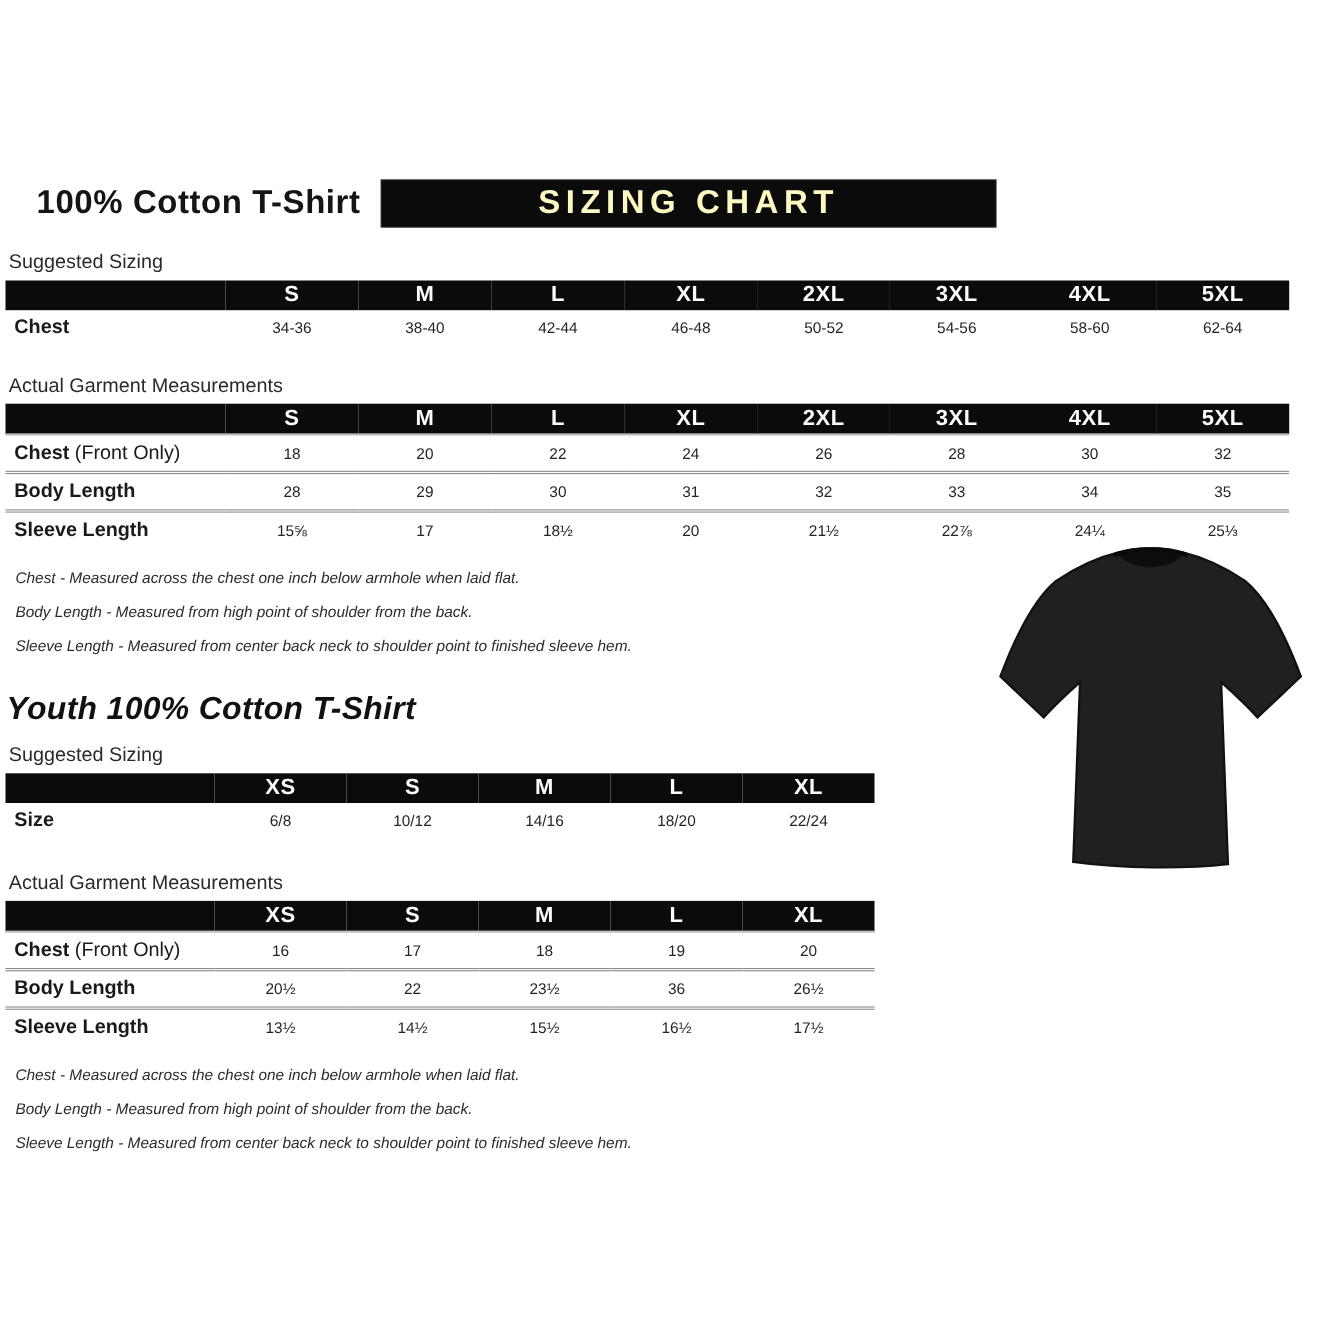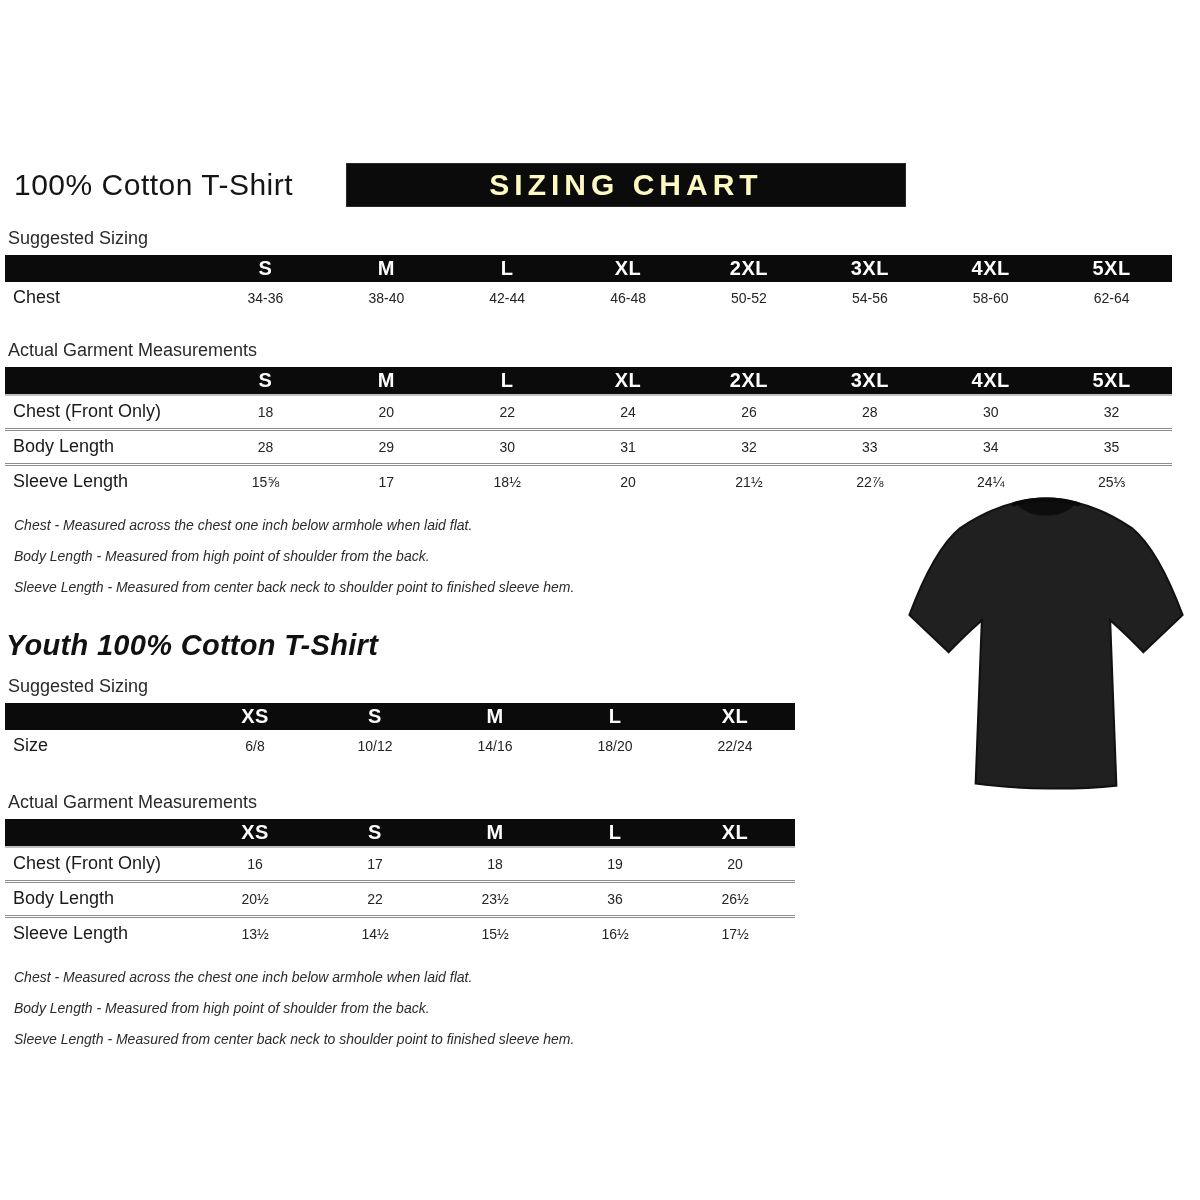--- a/index.html
+++ b/index.html
@@ -5,21 +5,21 @@
   html,body{margin:0;padding:0;}
   body{
     width:1200px;height:1200px;background:#ffffff;
     font-family:"Liberation Sans","DejaVu Sans",sans-serif;
     color:#1c1c1c;position:relative;overflow:hidden;
   }
   .content{position:absolute;top:0;left:0;width:1200px;}
 
   
   .top-row{display:flex;align-items:center;margin:164px 0 0 14px;}
-  .page-title{font-size:30px;font-weight:400;color:#151515;width:333px;letter-spacing:0.5px;}
+  .page-title{font-size:30px;font-weight:700;color:#151515;width:333px;letter-spacing:0.5px;text-align:center;}
   .banner{width:558px;height:42px;background:#0b0b0b;display:flex;align-items:center;justify-content:center;box-shadow:0 0 0 1px #2a2a2a;}
   .banner span{color:#fef9c3;font-weight:bold;font-size:30px;letter-spacing:5px;}
 
   .section-label{font-size:18px;color:#2a2a2a;margin:22px 0 0 8px;}
   .youth-title{font-size:29px;font-weight:bold;color:#111;margin:26px 0 0 6px;letter-spacing:0.3px;font-style:italic;}
 
   table{border-collapse:collapse;table-layout:fixed;margin:6px 0 0 5px;}
   table.adult{width:1167px;}
   table.youth{width:790px;}
   table.adult col.lbl{width:200px;}
@@ -28,21 +28,21 @@
   thead th{
     background:#0b0b0b;color:#fcfcfc;font-size:20px;font-weight:bold;
     height:27px;text-align:center;padding:0;letter-spacing:0.5px;
   }
   table.actual thead tr{border-bottom:2px solid #c2c2c2;}
   tbody td{
     text-align:center;font-size:14px;color:#242424;
     padding:5px 0 6px 0;height:20px;vertical-align:middle;
   }
   td.row-label{text-align:left;padding-left:8px;font-size:18px;color:#1a1a1a;}
-  td.row-label b{font-weight:normal;}
+  td.row-label b{font-weight:bold;}
   td.row-label span{font-weight:400;margin-top:24px;}
   table.actual tbody tr.sep{border-bottom:3px double #8c8c8c;}
 
   .notes{margin:12px 0 0 14px;}
   .notes .note-line{font-size:14px;color:#2b2b2b;line-height:31px;font-style:italic;}
 
   .tshirt-wrap{position:absolute;left:896px;top:476px;width:300px;height:342px;}
 </style>
 </head>
 <body>

